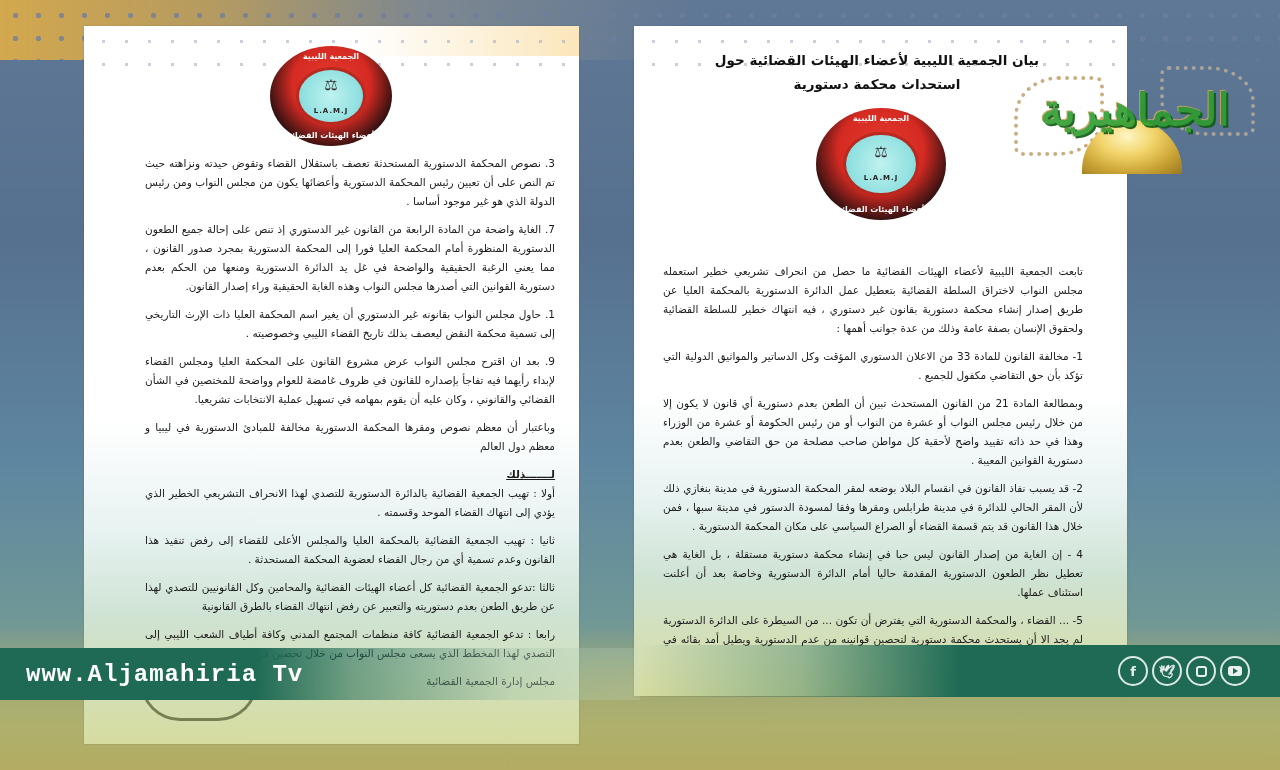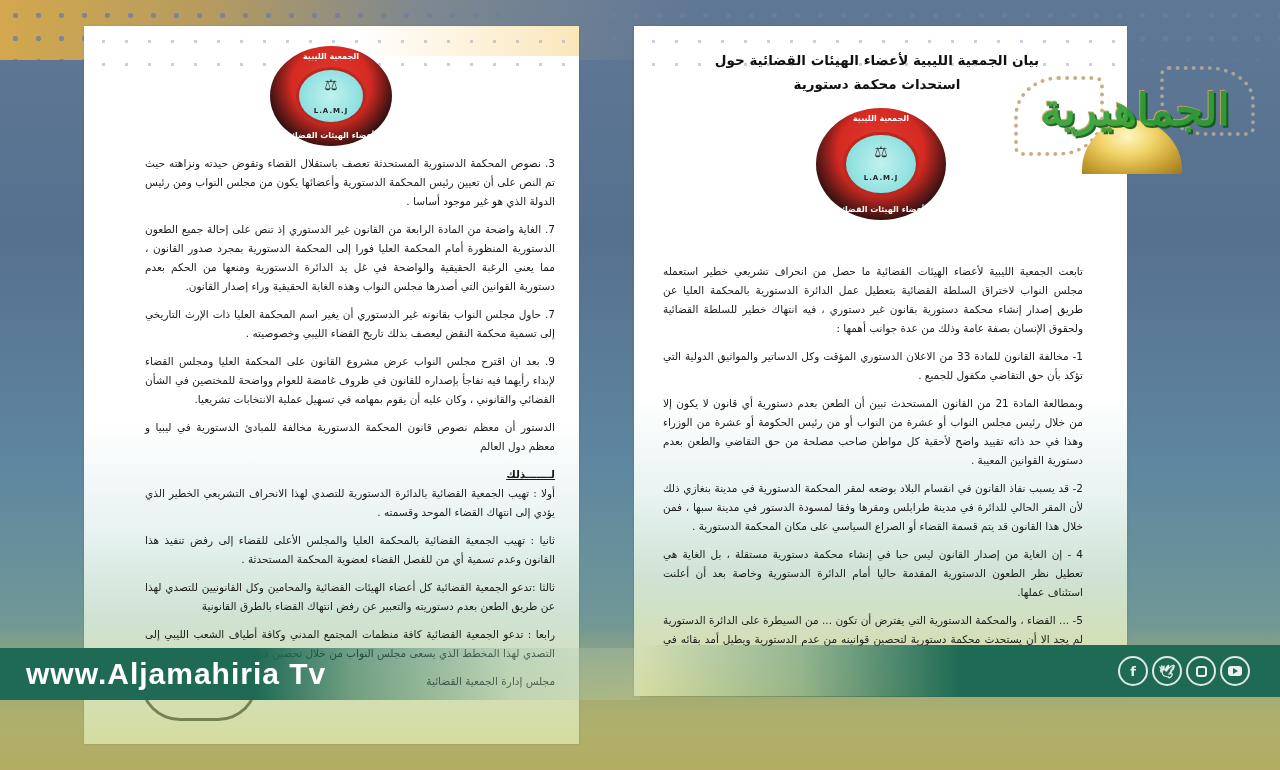--- a/index.html
+++ b/index.html
@@ -116,22 +116,22 @@
     left: 0; top: 648px; width: 640px;
     background: linear-gradient(90deg, #1f6a55 0%, #1f6a55 40%, rgba(31,106,85,0.55) 55%, rgba(160,195,170,0.4) 80%, rgba(200,225,205,0.2) 100%);
     padding-left: 26px;
   }
   .banner-right {
     left: 640px; top: 645px; width: 640px;
     background: linear-gradient(90deg, rgba(31,106,85,0) 0%, rgba(31,106,85,0.35) 25%, #1f6a55 50%, #1f6a55 100%);
     justify-content: flex-end; padding-right: 20px;
   }
   .banner-text {
-    font-family: Liberation Sans, sans-serif; font-weight: bold; color: #ffffff;
-    font-size: 30px; letter-spacing: 1px; white-space: nowrap;
+    font-family: Liberation Mono, monospace; font-weight: bold; color: #ffffff;
+    font-size: 24px; letter-spacing: 1px; white-space: nowrap;
   }
   .social { display: flex; gap: 4px; margin-right: 10px; }
   .social-icon {
     width: 30px; height: 30px; border: 2.5px solid rgba(255,255,255,0.85); border-radius: 50%;
     display: flex; align-items: center; justify-content: center;
     color: rgba(255,255,255,0.9); font-size: 13px; font-weight: bold;
   }
   .sq { width: 11px; height: 11px; border: 2px solid rgba(255,255,255,0.9); border-radius: 3px; }
   .yt { width: 14px; height: 10px; background: rgba(255,255,255,0.9); border-radius: 3px; position: relative; }
   .yt::after { content: ""; position: absolute; left: 5px; top: 2px; border-left: 5px solid #1f6a55; border-top: 3px solid transparent; border-bottom: 3px solid transparent; }
@@ -150,26 +150,26 @@
     <div class="emblem-inner">
       <span class="emblem-scale">⚖</span>
       <span class="emblem-code">L.A.M.J</span>
     </div>
     <span class="emblem-arc-bottom">لأعضاء الهيئات القضائية</span>
   </div>
 
   <div class="text-block left-text">
     <p class="para">3. نصوص المحكمة الدستورية المستحدثة تعصف باستقلال القضاء وتقوض حيدته ونزاهته حيث تم النص على أن تعيين رئيس المحكمة الدستورية وأعضائها يكون من مجلس النواب ومن رئيس الدولة الذي هو غير موجود أساسا .</p>
     <p class="para">7. الغاية واضحة من المادة الرابعة من القانون غير الدستوري إذ تنص على إحالة جميع الطعون الدستورية المنظورة أمام المحكمة العليا فورا إلى المحكمة الدستورية بمجرد صدور القانون ، مما يعني الرغبة الحقيقية والواضحة في غل يد الدائرة الدستورية ومنعها من الحكم بعدم دستورية القوانين التي أصدرها مجلس النواب وهذه الغاية الحقيقية وراء إصدار القانون.</p>
-    <p class="para">7. حاول مجلس النواب بقانونه غير الدستوري أن يغير اسم المحكمة العليا ذات الإرث التاريخي إلى تسمية محكمة النقض ليعصف بذلك تاريخ القضاء الليبي وخصوصيته .</p>
+    <p class="para">1. حاول مجلس النواب بقانونه غير الدستوري أن يغير اسم المحكمة العليا ذات الإرث التاريخي إلى تسمية محكمة النقض ليعصف بذلك تاريخ القضاء الليبي وخصوصيته .</p>
     <p class="para">9. بعد ان اقترح مجلس النواب عرض مشروع القانون على المحكمة العليا ومجلس القضاء لإبداء رأيهما فيه تفاجأ بإصداره للقانون في ظروف غامضة للعوام وواضحة للمختصين في الشأن القضائي والقانوني ، وكان عليه أن يقوم بمهامه في تسهيل عملية الانتخابات تشريعيا.</p>
-    <p class="para">الدستور أن معظم نصوص قانون المحكمة الدستورية مخالفة للمبادئ الدستورية في ليبيا و معظم دول العالم</p>
+    <p class="para">وباعتبار أن معظم نصوص ومقرها المحكمة الدستورية مخالفة للمبادئ الدستورية في ليبيا و معظم دول العالم</p>
     <p class="para-heading">لـــــــذلك</p>
     <p class="para">أولا : تهيب الجمعية القضائية بالدائرة الدستورية للتصدي لهذا الانحراف التشريعي الخطير الذي يؤدي إلى انتهاك القضاء الموحد وقسمته .</p>
-    <p class="para">ثانيا : تهيب الجمعية القضائية بالمحكمة العليا والمجلس الأعلى للقضاء إلى رفض تنفيذ هذا القانون وعدم تسمية أي من للفصل القضاء لعضوية المحكمة المستحدثة .</p>
+    <p class="para">ثانيا : تهيب الجمعية القضائية بالمحكمة العليا والمجلس الأعلى للقضاء إلى رفض تنفيذ هذا القانون وعدم تسمية أي من رجال القضاء لعضوية المحكمة المستحدثة .</p>
     <p class="para">ثالثا :تدعو الجمعية القضائية كل أعضاء الهيئات القضائية والمحامين وكل القانونيين للتصدي لهذا عن طريق الطعن بعدم دستوريته والتعبير عن رفض انتهاك القضاء بالطرق القانونية</p>
     <p class="para">رابعا : تدعو الجمعية القضائية كافة منظمات المجتمع المدني وكافة أطياف الشعب الليبي إلى التصدي لهذا المخطط الذي يسعى مجلس النواب من خلال تحصين قوانينه وإطالة مدة بقائه .</p>
     <p class="para">مجلس إدارة الجمعية القضائية</p>
   </div>
   <div class="emblem-faded"></div>
 </div>
 
 <div class="page page-right">
   <div class="page-dots"></div>
   <h1 class="doc-title">بيان الجمعية الليبية لأعضاء الهيئات القضائية حول استحداث محكمة دستورية</h1>

